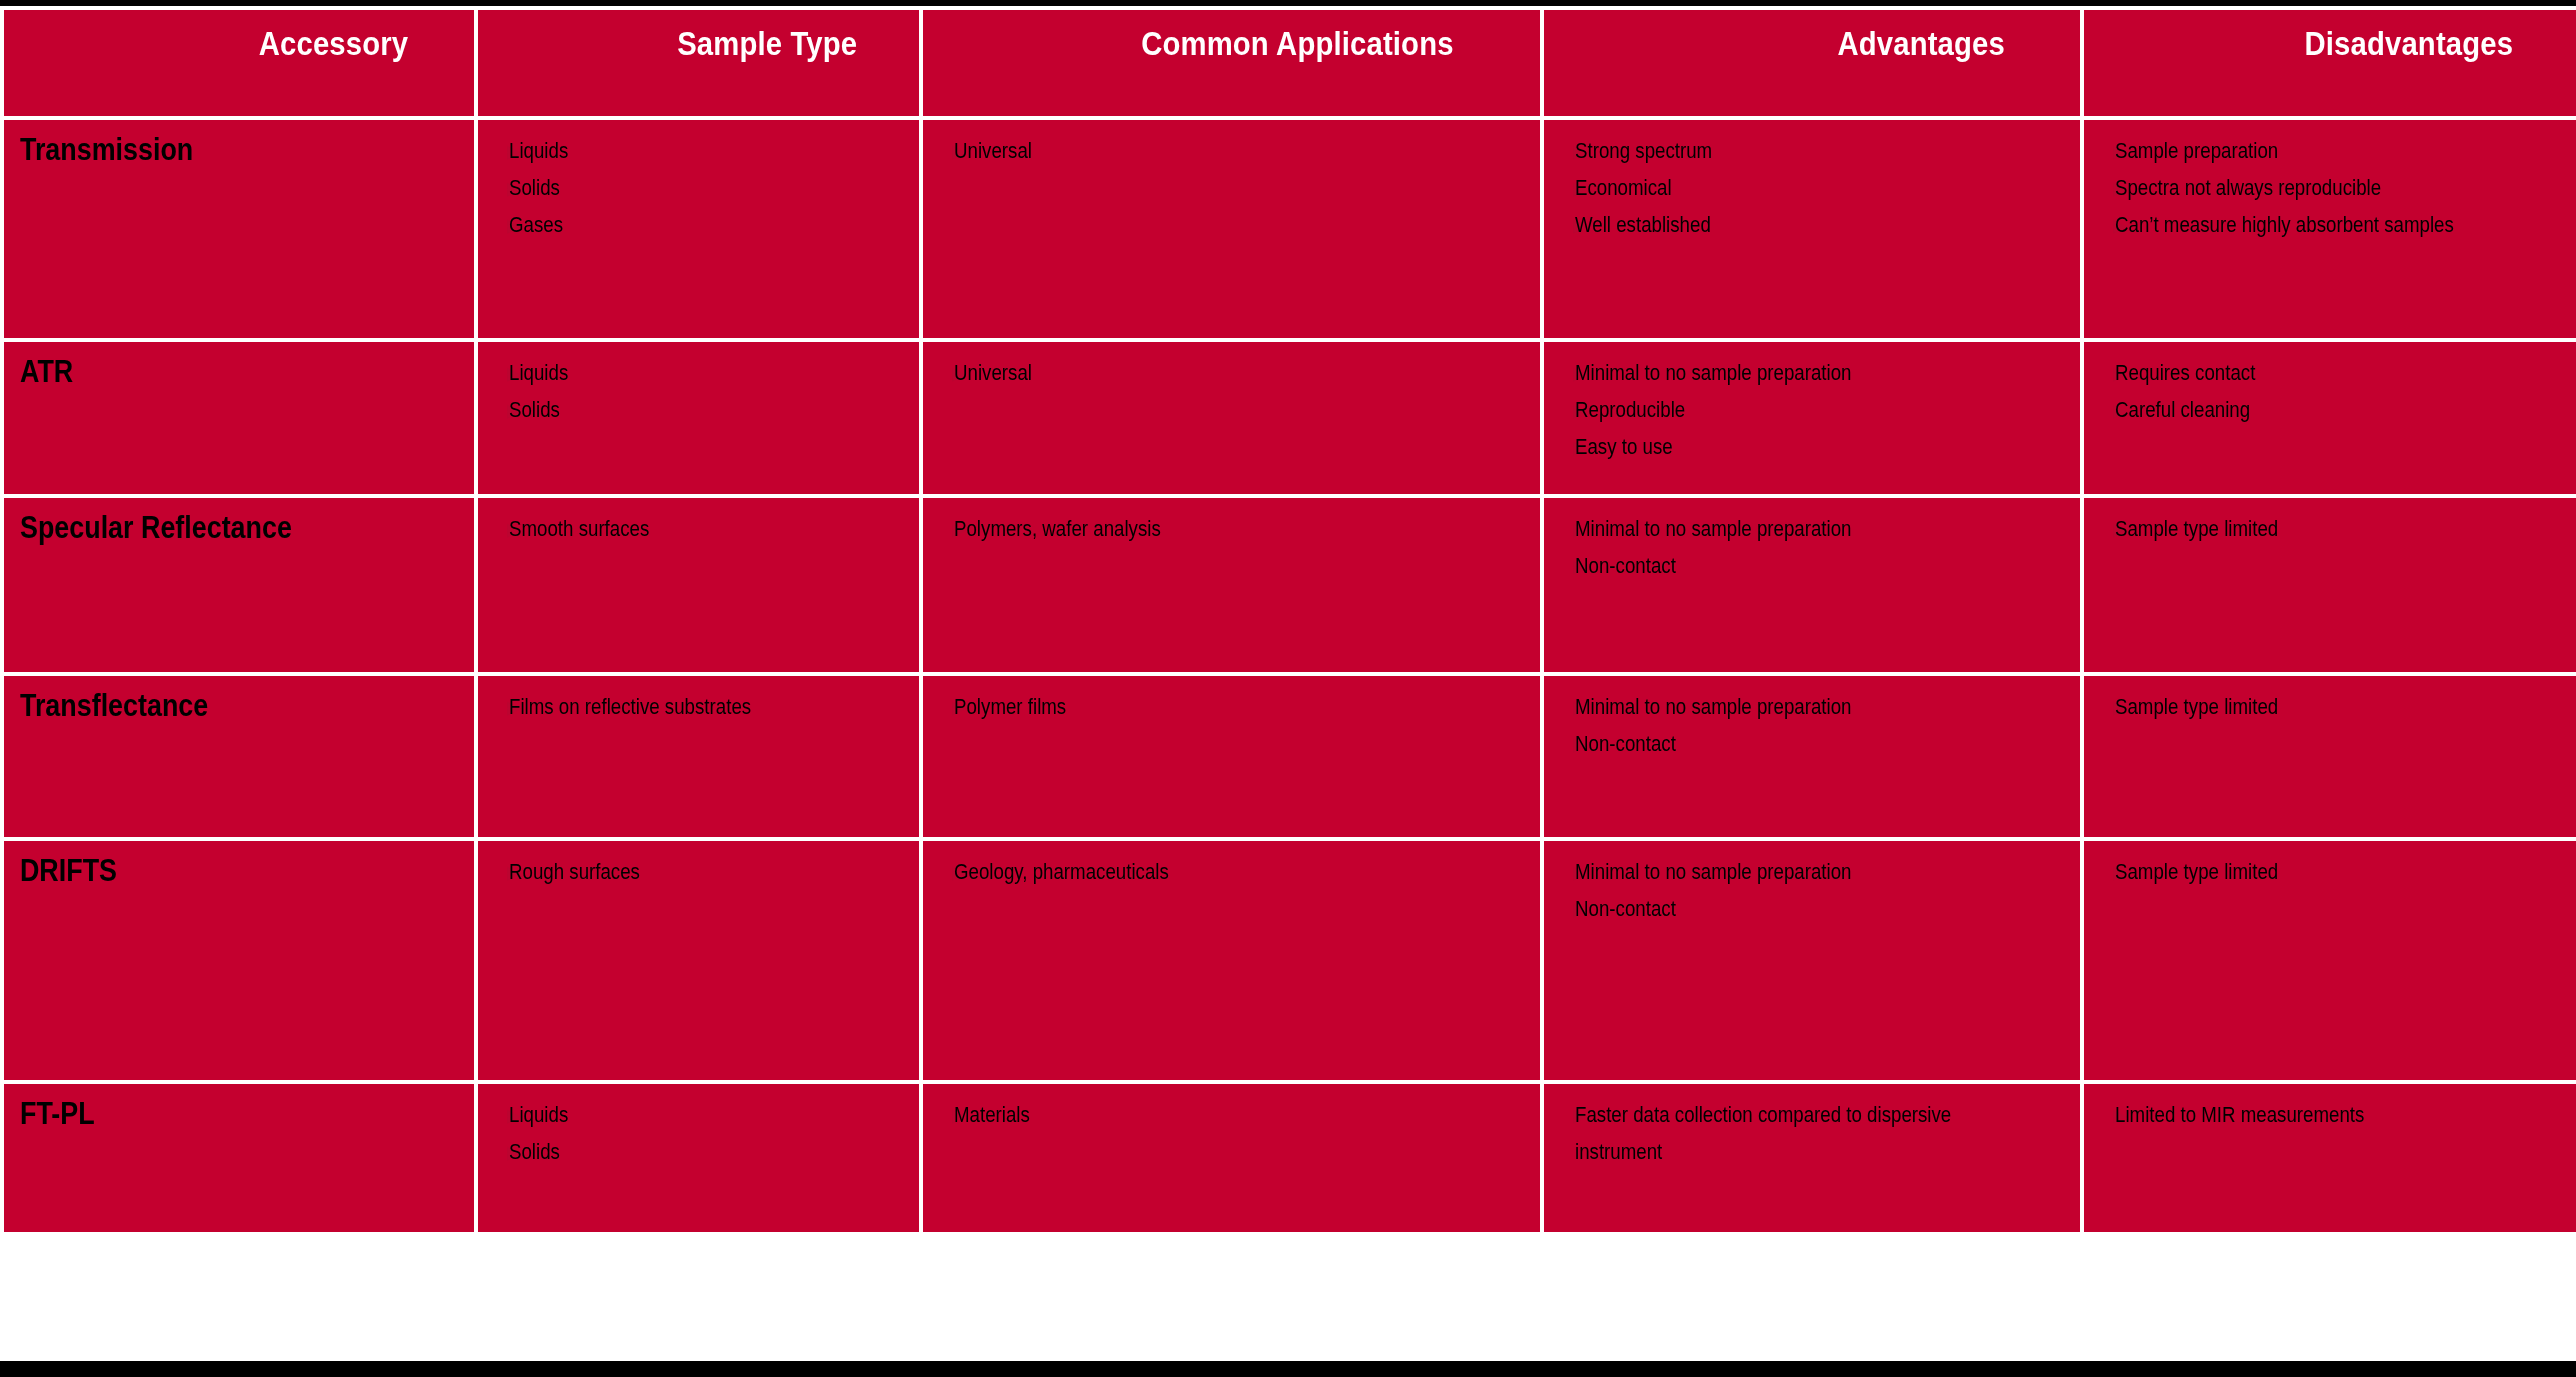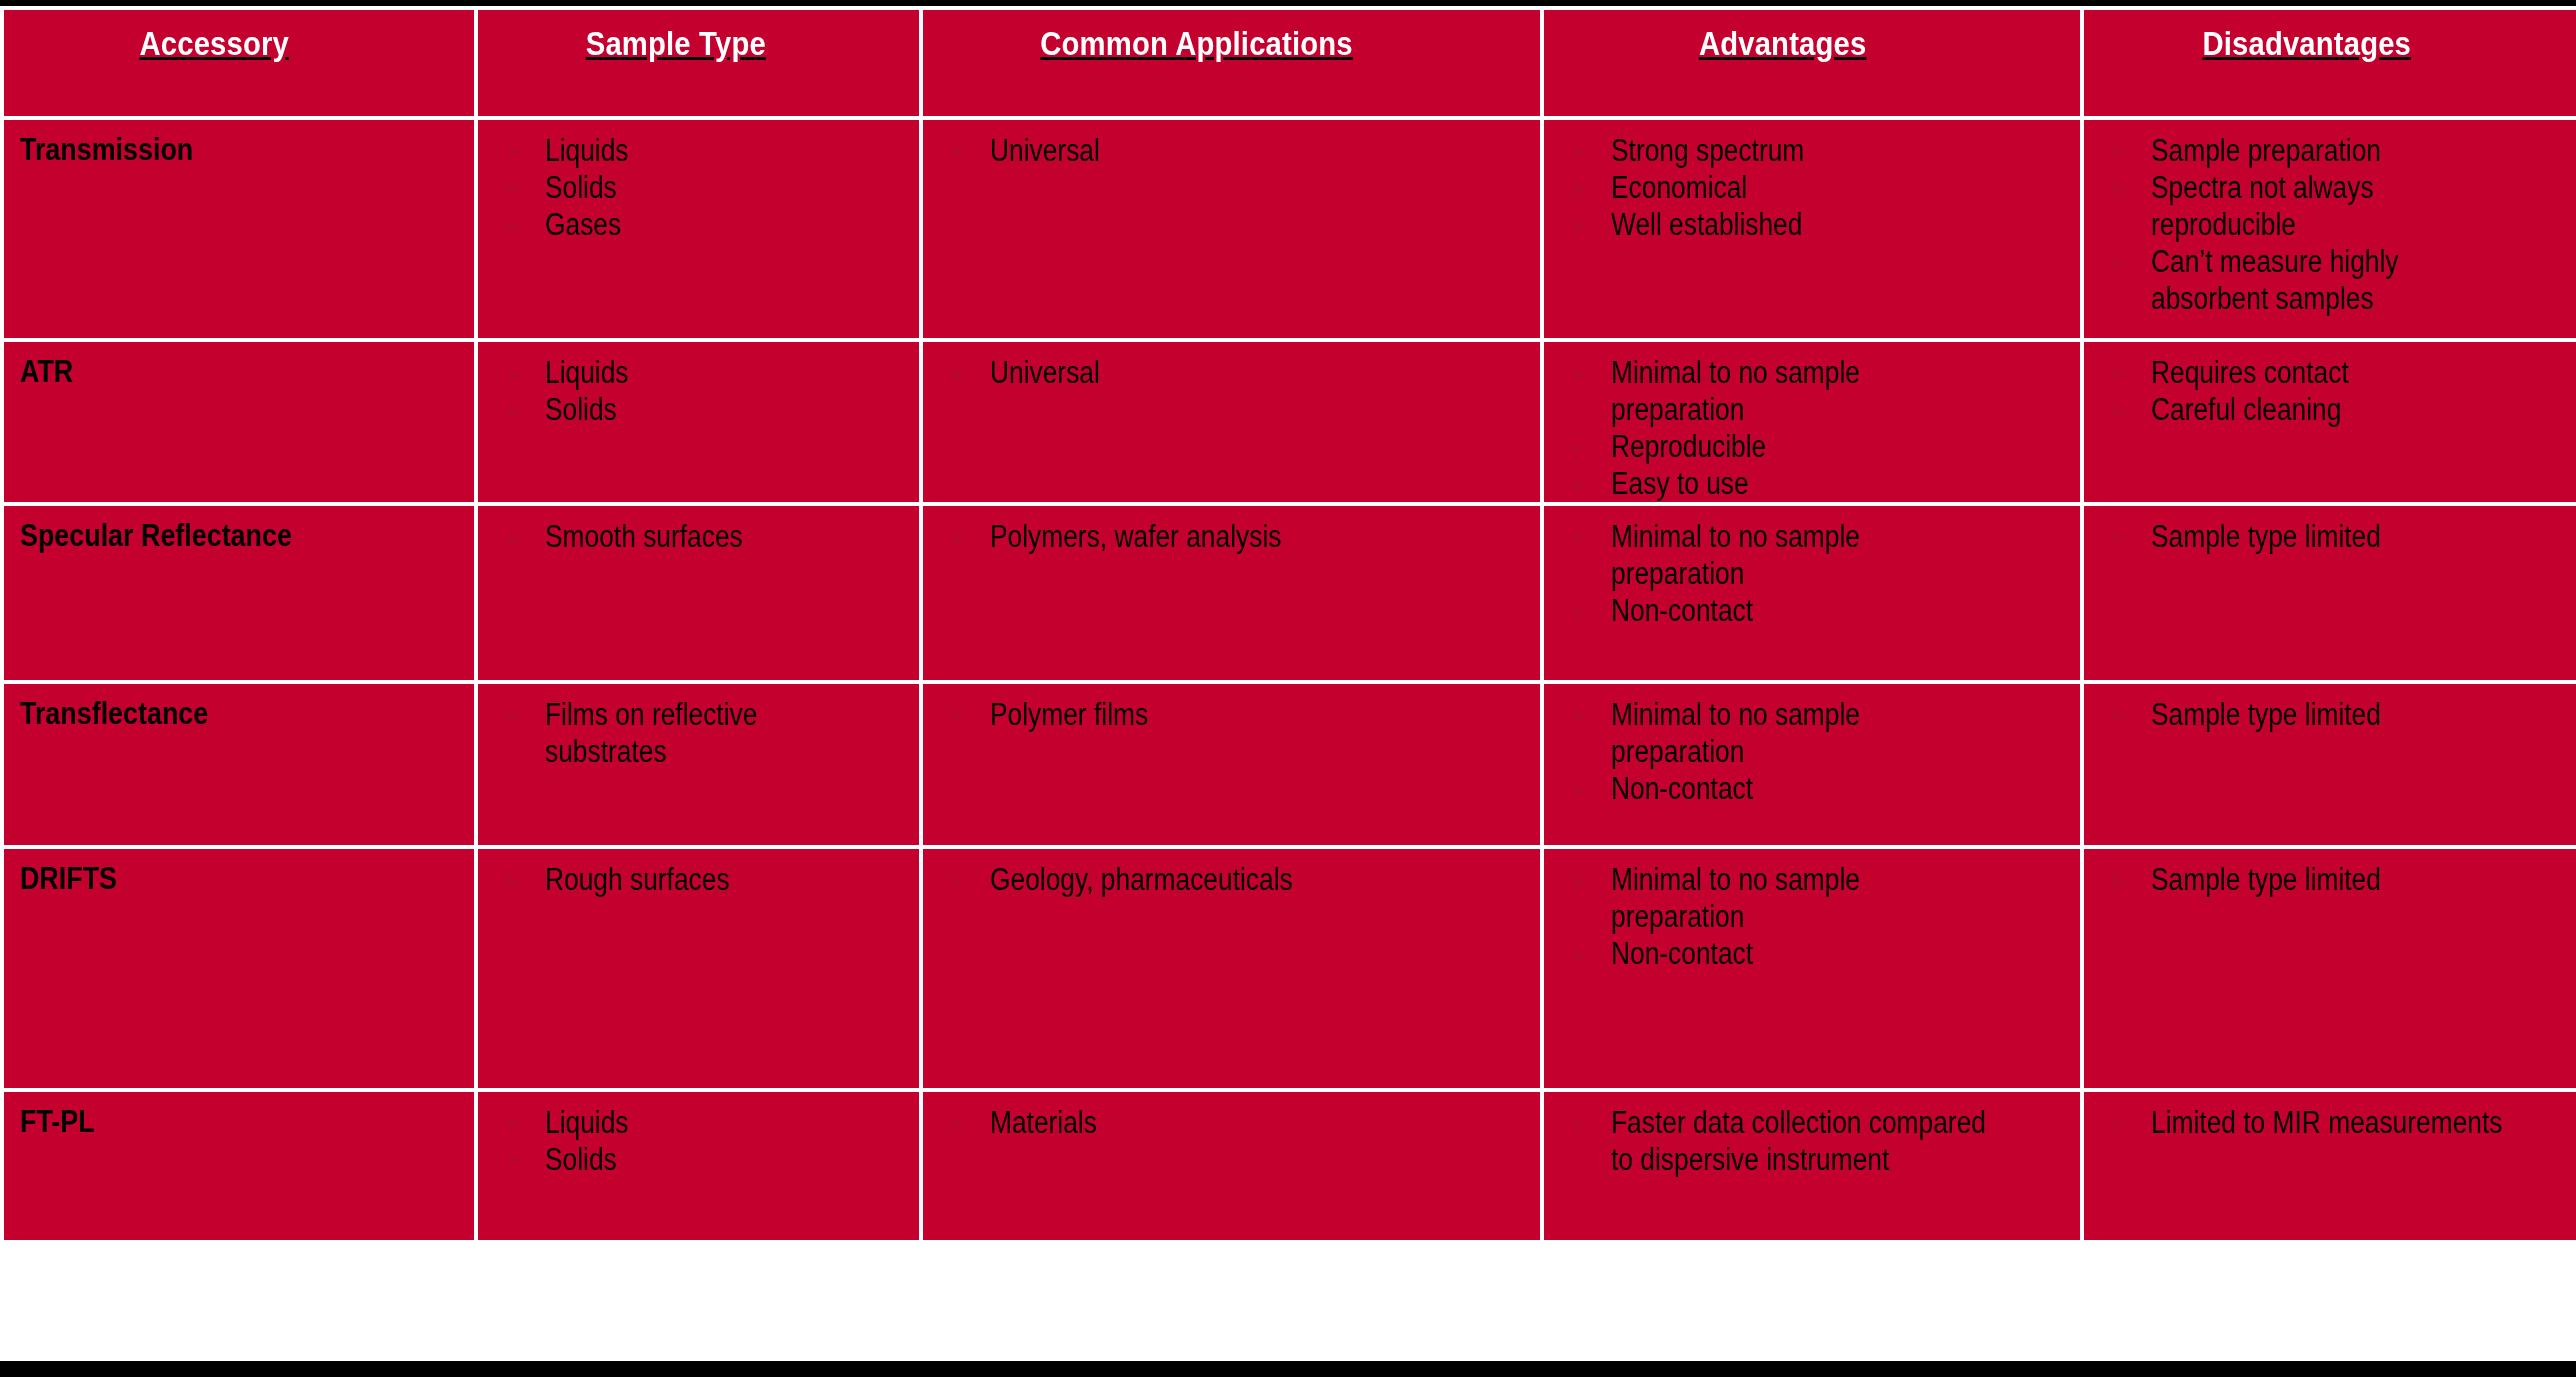--- a/index.html
+++ b/index.html
@@ -60,22 +60,21 @@
   
   col.c0 { width: 470px; }
   col.c1 { width: 441px; }
   col.c2 { width: 617px; }
   col.c3 { width: 536px; }
   col.c4 { width: 499px; }
 
   
   th.hdr {
     height: 106px;
-    text-align: center;
-    text-decoration: underline;
+    text-align: right;
   }
   .hdr-text {
     display: block;
     color: #ffffff;
     font-family: "Liberation Sans", sans-serif;
     font-weight: bold;
     font-size: 34px;
     line-height: 38px;
     font-stretch: condensed;
     transform: scaleX(0.86);
@@ -114,23 +113,23 @@
   ul.bullets {
     list-style: none;
     margin: 0;
     padding: 12px 12px 0 0;
   }
   ul.bullets > li {
     position: relative;
     color: #000000;
     font-family: "Liberation Sans", sans-serif;
     font-weight: normal;
-    font-size: 31px;
+    font-size: 22px;
     line-height: 37px;
-    padding-left: 67px;
+    padding-left: 31px;
     margin: 0 0 0 0;
   }
   ul.bullets > li .li-text {
     display: block;
     transform: scaleX(0.85);
     transform-origin: left top;
   }
   
   ul.bullets > li::before {
     content: "\25B8";

